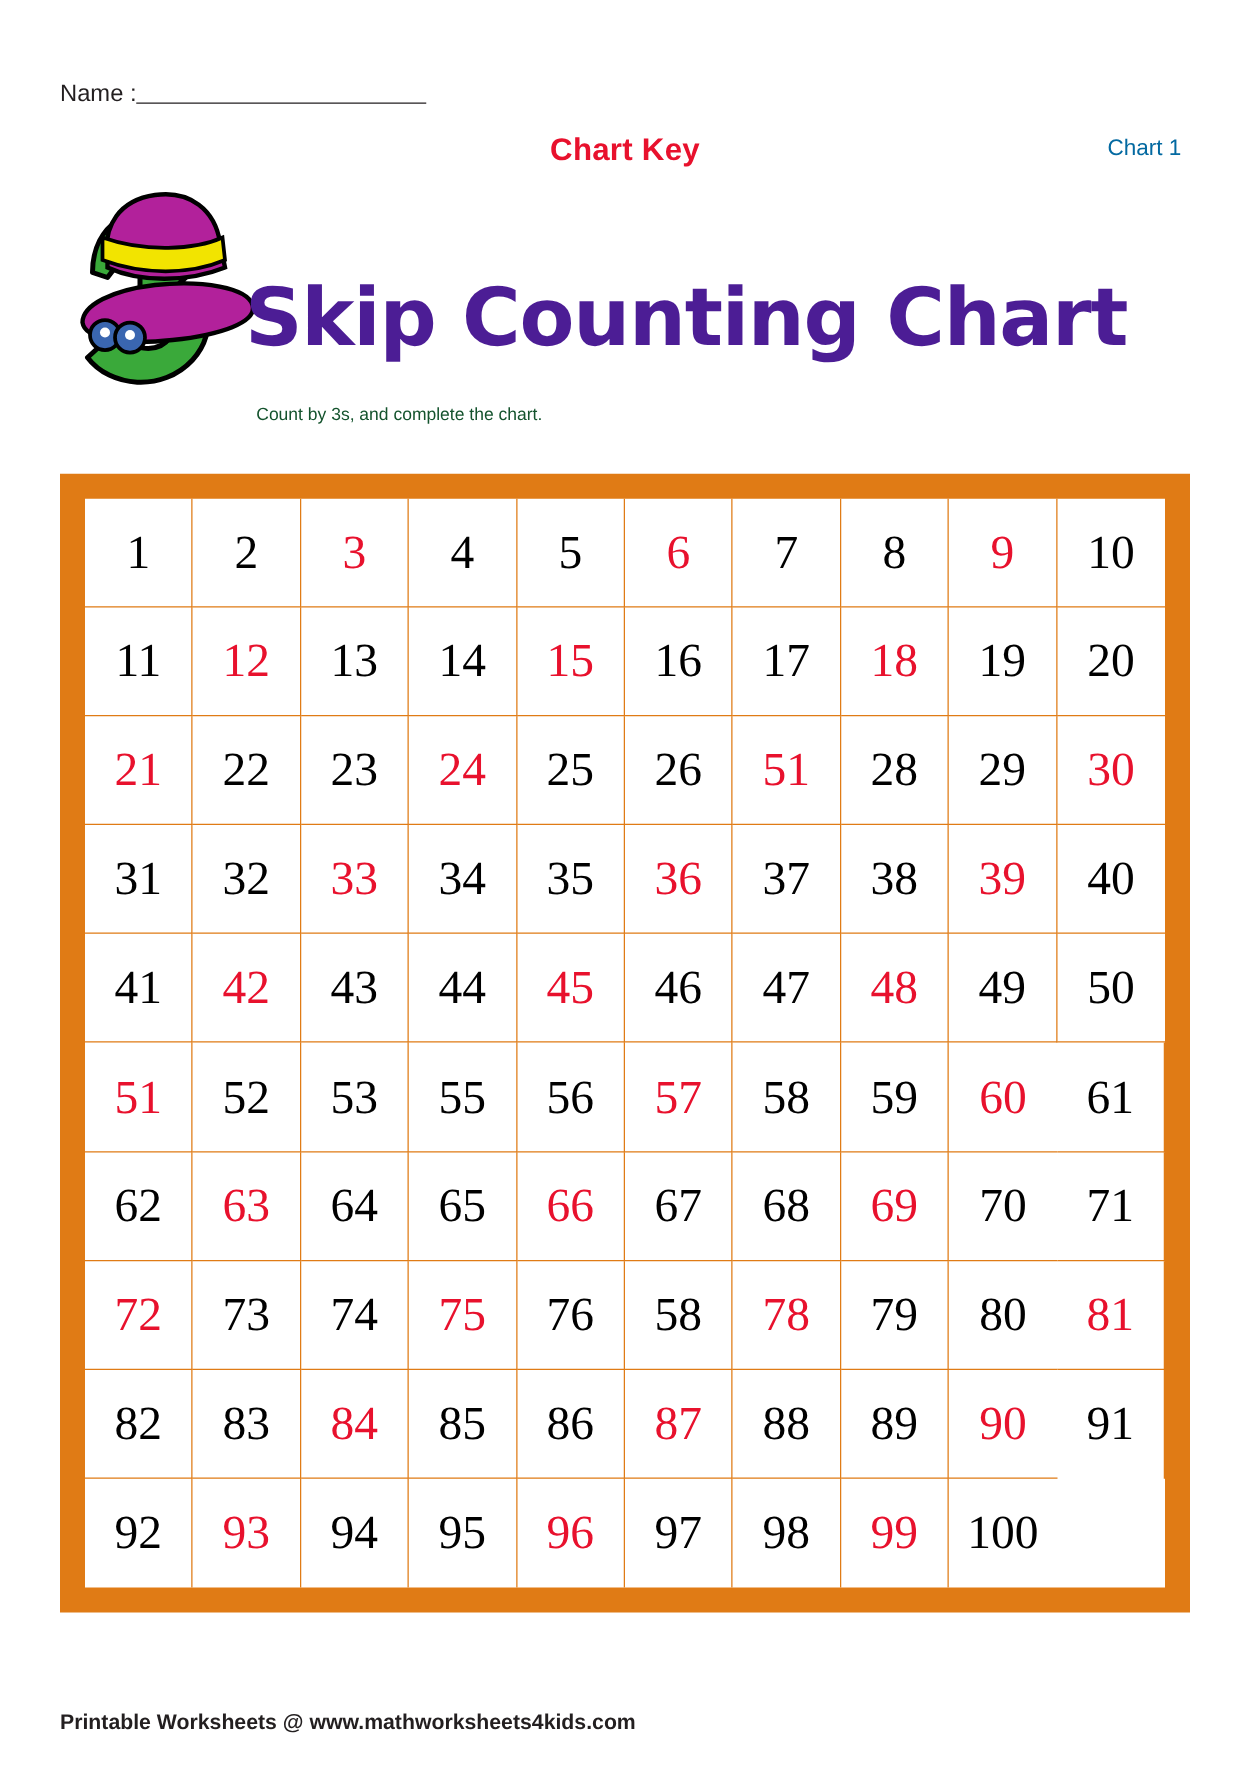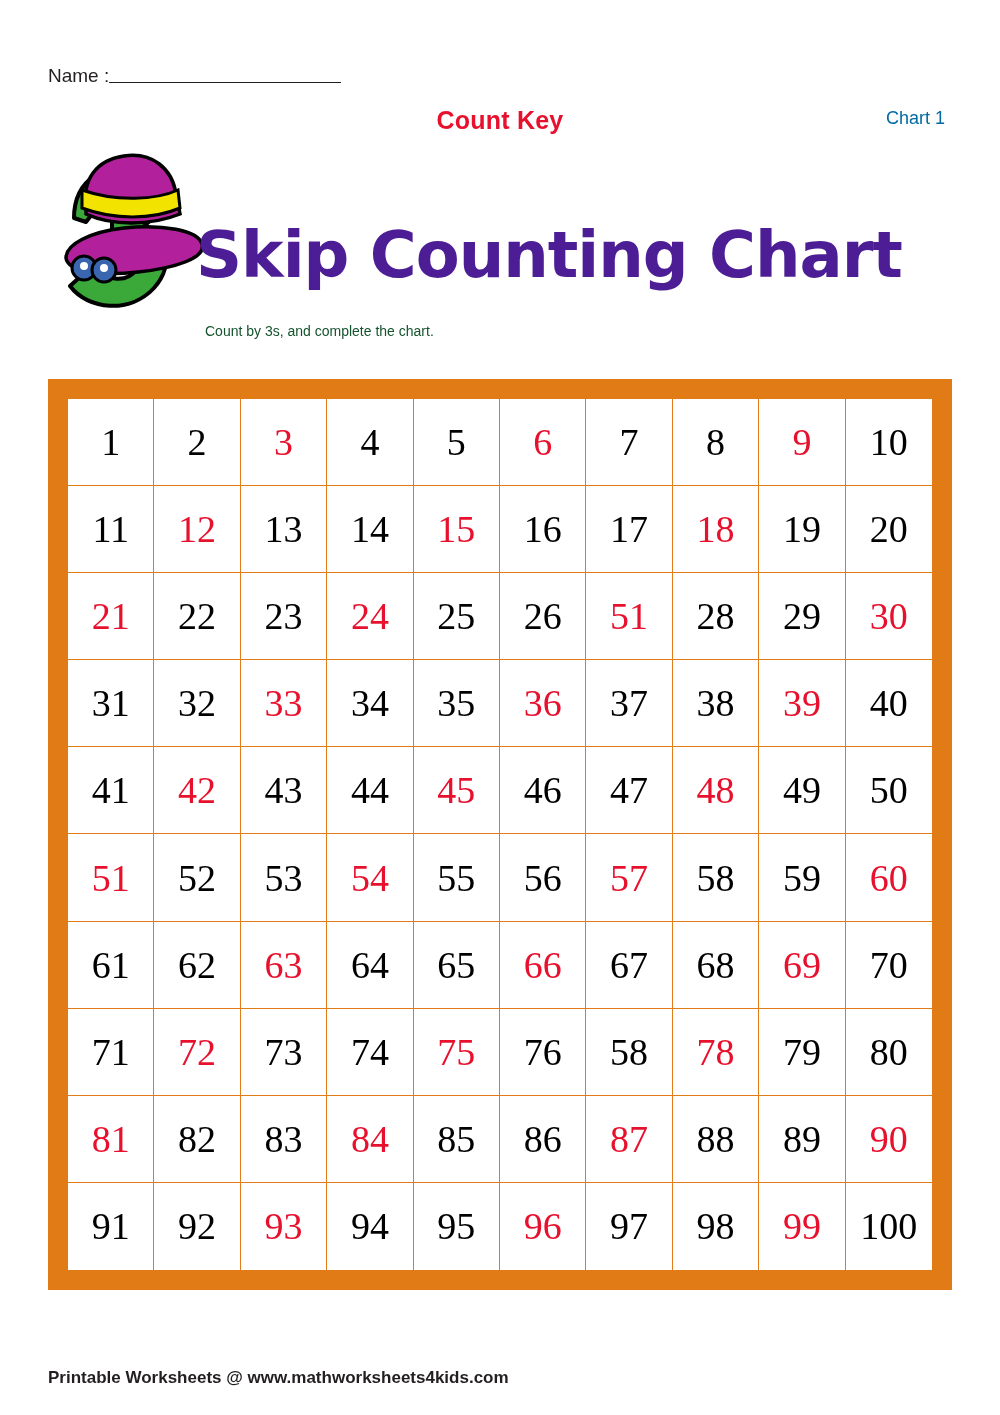--- a/index.html
+++ b/index.html
@@ -165,21 +165,21 @@
 </head>
 <body>
 
 <div class="page">
 
   <div class="name-row">
     <span class="name-label">Name :</span>
     <span class="name-line"></span>
   </div>
 
-  <div class="answer-key">Count Key</div>
+  <div class="answer-key">Chart Key</div>
   <div class="chart-no">Chart 1</div>
 
   <div class="mascot">
     <svg width="180" height="260" viewBox="0 0 180 260" xmlns="http://www.w3.org/2000/svg">
 
       <path d="M44 100 C44 60, 78 44, 104 52 C132 60, 136 92, 114 108 C136 114, 146 146, 124 170
                C100 196, 58 192, 40 168 L62 148 C74 162, 96 166, 106 152 C116 138, 102 124, 82 126
                L82 100 C100 102, 112 92, 108 80 C104 68, 86 66, 76 78 L56 104 Z" fill="#3aa93a" stroke="#000" stroke-width="4" stroke-linejoin="round"></path>
 
       <ellipse cx="108" cy="182" rx="0" ry="0" fill="none"></ellipse>
@@ -253,21 +253,20 @@
         <div class="cell">44</div>
         <div class="cell marked">45</div>
         <div class="cell">46</div>
         <div class="cell">47</div>
         <div class="cell marked">48</div>
         <div class="cell">49</div>
         <div class="cell last-col">50</div>
         <div class="cell marked">51</div>
         <div class="cell">52</div>
         <div class="cell">53</div>
-        <div class="cell marked">54</div>
         <div class="cell">55</div>
         <div class="cell">56</div>
         <div class="cell marked">57</div>
         <div class="cell">58</div>
         <div class="cell">59</div>
         <div class="cell last-col marked">60</div>
         <div class="cell">61</div>
         <div class="cell">62</div>
         <div class="cell marked">63</div>
         <div class="cell">64</div>

